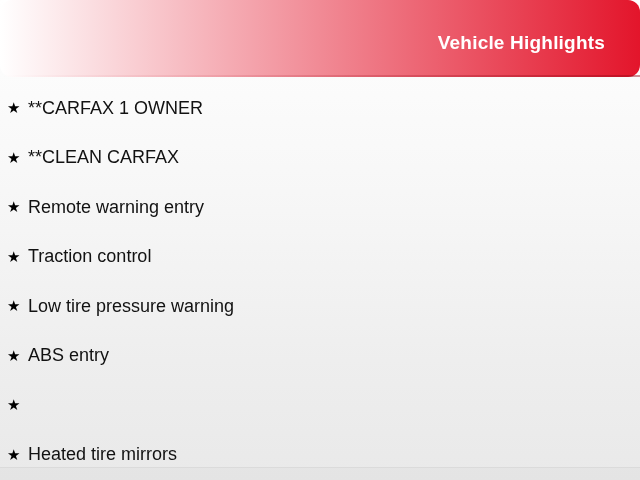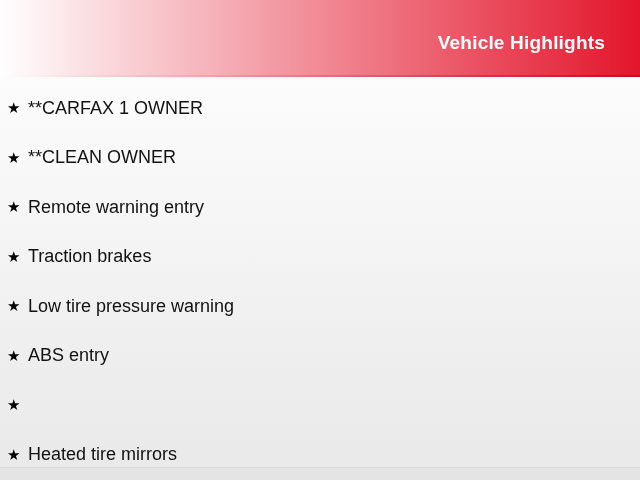--- a/index.html
+++ b/index.html
@@ -23,20 +23,21 @@
       var(--page-background-top) 0%,
       #f7f7f7 40%,
       #eeeeee 75%,
       var(--page-background-bottom) 100%);
   }
   .header-banner{
     position:absolute;top:0;left:0;width:640px;height:77px;
     background:linear-gradient(90deg,
       var(--header-gradient-start) 0%,
       var(--header-gradient-end) 100%);
+    border-radius:12px;
   }
   .header-banner::after{
     content:"";position:absolute;left:0;right:0;bottom:0;height:2px;
     background:linear-gradient(90deg,
       rgba(176,10,28,0) 0%,
       rgba(176,10,28,0.10) 35%,
       rgba(150,8,24,0.45) 100%);
   }
   .page-title{
     position:absolute;top:31px;right:35px;
@@ -75,31 +76,31 @@
   </div>
 
   <ul class="highlights-list">
   <li class="highlight-item">
     <span class="star-icon">★</span>
     <span class="highlight-label">**CARFAX 1 OWNER</span>
   </li>
 
   <li class="highlight-item">
     <span class="star-icon">★</span>
-    <span class="highlight-label">**CLEAN OWNER</span>
+    <span class="highlight-label">**CLEAN CARFAX</span>
   </li>
 
   <li class="highlight-item">
     <span class="star-icon">★</span>
     <span class="highlight-label">Remote warning entry</span>
   </li>
 
   <li class="highlight-item">
     <span class="star-icon">★</span>
-    <span class="highlight-label">Traction brakes</span>
+    <span class="highlight-label">Traction control</span>
   </li>
 
   <li class="highlight-item">
     <span class="star-icon">★</span>
     <span class="highlight-label">Low tire pressure warning</span>
   </li>
 
   <li class="highlight-item">
     <span class="star-icon">★</span>
     <span class="highlight-label">ABS entry</span>

